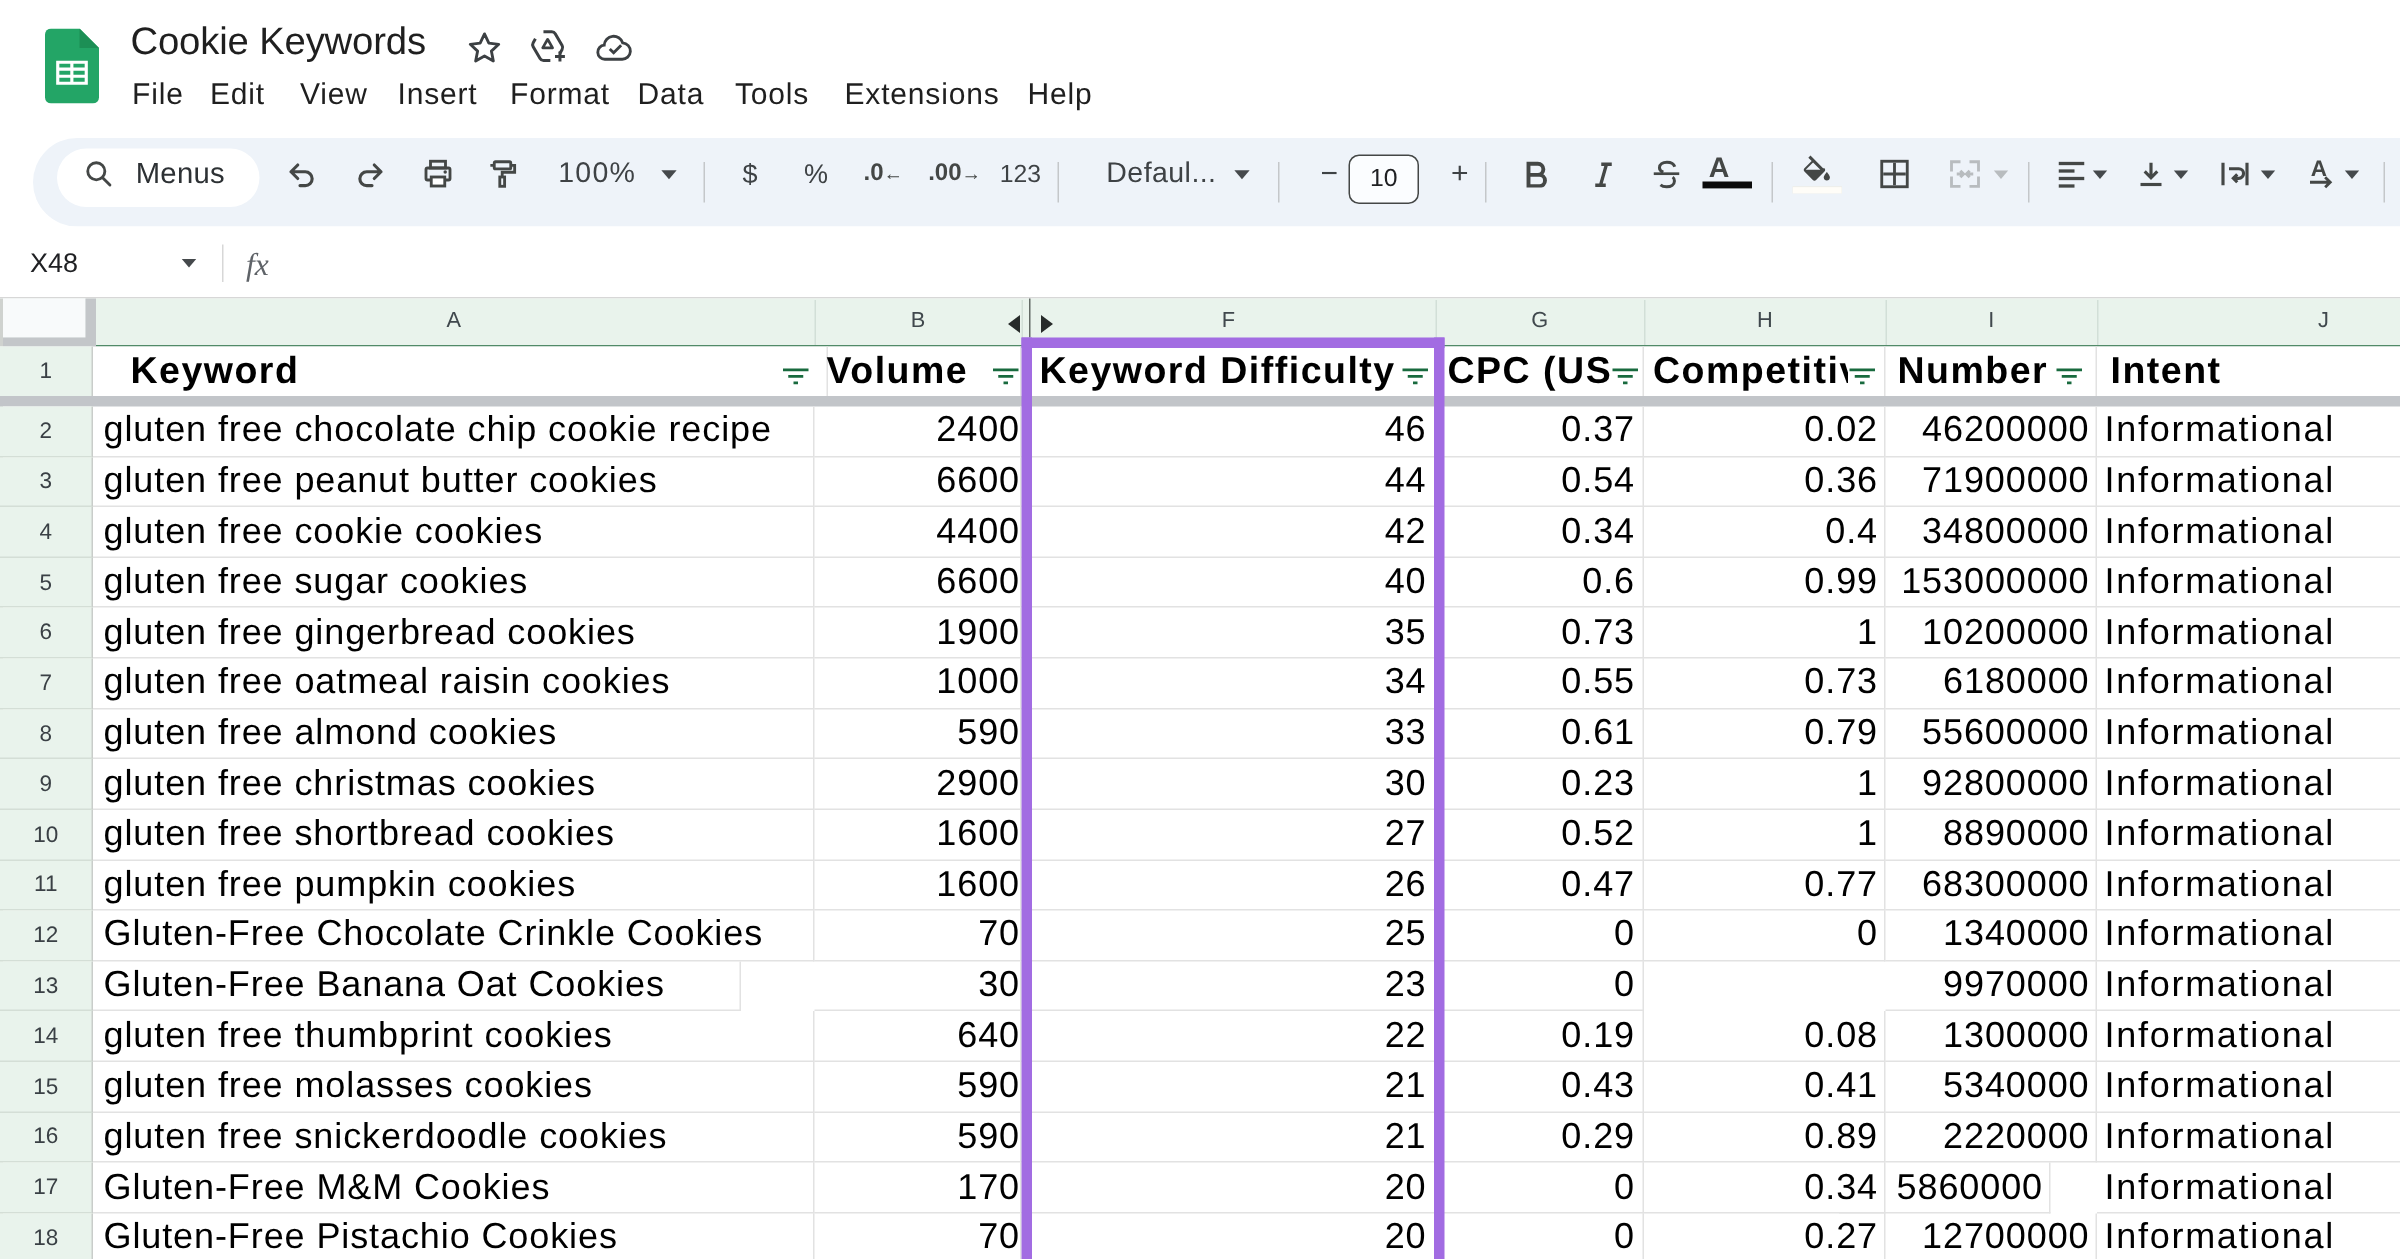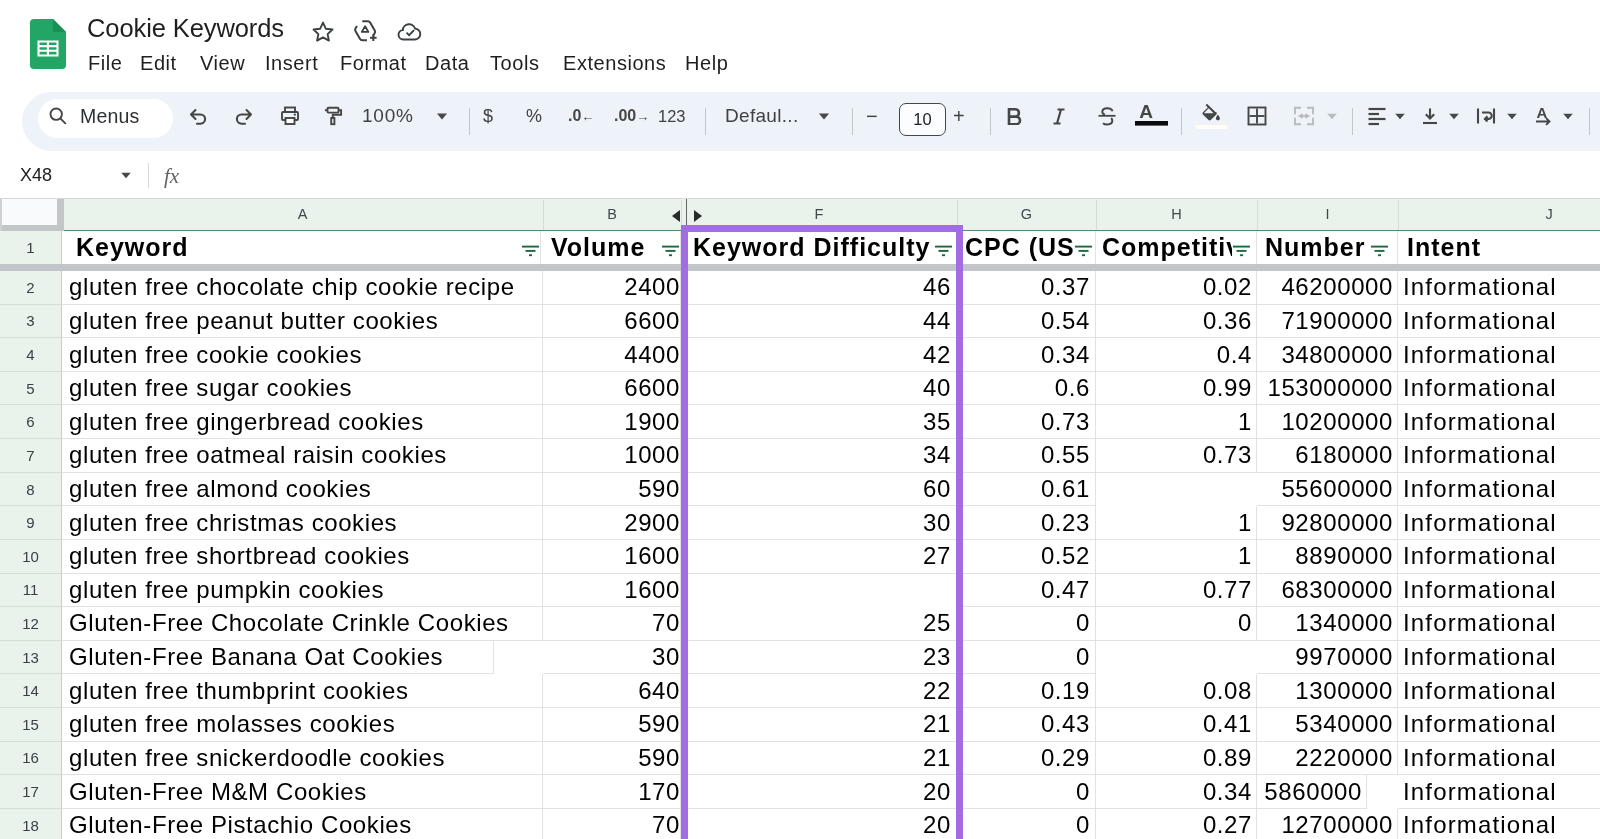--- a/index.html
+++ b/index.html
@@ -3,21 +3,21 @@
 <style>
 *{margin:0;padding:0;box-sizing:border-box}
 html,body{width:1600px;height:839px;overflow:hidden;background:#fff;
  font-family:"Liberation Sans",sans-serif;-webkit-font-smoothing:antialiased}
 .abs{position:absolute}
 
 #title{position:absolute;left:87px;top:14px;font-size:25.5px;color:#1f1f1f;letter-spacing:-0.1px}
 .menu{position:absolute;top:52px;font-size:20px;color:#1f1f1f;letter-spacing:0.55px}
 
 #tb{position:absolute;left:22px;top:92px;width:1610px;height:59px;background:#eef3f9;border-radius:30px}
-.ti{position:absolute;top:92px;height:48px;display:flex;align-items:center;justify-content:flex-start;color:#444746}
+.ti{position:absolute;top:92px;height:48px;display:flex;align-items:center;justify-content:flex-end;color:#444746}
 .tt{font-size:17px;color:#3e4245}
 .tdiv{position:absolute;top:108px;width:1px;height:27px;background:#c4c7ca}
 .caret{width:0;height:0;border-left:6px solid transparent;border-right:6px solid transparent;border-top:7px solid #45494c}
 
 #fbar{position:absolute;left:0;top:151px;width:1600px;height:48px;background:#fff;border-bottom:1px solid #d7d7d7}
 
 .cell{position:absolute;overflow:hidden;white-space:nowrap}
 .num{text-align:right}
 #ghead{position:absolute;left:0;top:199px;width:1700px;height:32px;background:#e9f3ec;border-bottom:1.5px solid #518a68}
 .glet{position:absolute;top:199px;height:30px;display:flex;align-items:center;justify-content:center;font-size:14.5px;color:#40484d}
@@ -254,21 +254,21 @@
 <div class="gsep" style="left:1398px"></div>
 <div class="abs" style="left:672px;top:210px;width:0;height:0;border-top:6px solid transparent;border-bottom:6px solid transparent;border-right:8px solid #272b2a"></div>
 <div class="abs" style="left:693.5px;top:210px;width:0;height:0;border-top:6px solid transparent;border-bottom:6px solid transparent;border-left:8px solid #272b2a"></div>
 <div class="abs" style="left:686px;top:199px;width:1.3px;height:26px;background:#636a66"></div>
 <div class="abs" style="left:0;top:199px;width:57px;height:26px;background:#f8fafb"></div>
 <div class="abs" style="left:57px;top:199px;width:7px;height:33px;background:#c3c6c9"></div>
 <div class="abs" style="left:0;top:225px;width:64px;height:7px;background:#c3c6c9"></div>
 <div class="abs" style="left:0;top:199px;width:2px;height:640px;background:#cfd2cf"></div>
 <div class="abs" style="left:0;top:231px;width:1700px;height:33px;background:#fff"></div>
 <div class="abs" style="left:0;top:231px;width:62px;height:33px;background:#e9f3ec;border-right:1px solid #c9cdca;display:flex;align-items:center;justify-content:center;font-size:15px;color:#3a4045">1</div>
-<div class="cell" style="left:55px;top:231px;width:486px;height:33px;border-right:1px solid #e2e2e2;font-size:25px;font-weight:bold;color:#000;display:flex;align-items:center;padding-left:21px;letter-spacing:1.0px">Keyword</div>
+<div class="cell" style="left:66px;top:231px;width:486px;height:33px;border-right:1px solid #e2e2e2;font-size:25px;font-weight:bold;color:#000;display:flex;align-items:center;padding-left:21px;letter-spacing:1.0px">Keyword</div>
 <div class="cell" style="left:543px;top:231px;width:138px;height:33px;border-right:1px solid #e2e2e2;font-size:25px;font-weight:bold;color:#000;display:flex;align-items:center;padding-left:8px;letter-spacing:1.0px">Volume</div>
 <div class="cell" style="left:681px;top:231px;width:276px;height:33px;border-right:1px solid #e2e2e2;font-size:25px;font-weight:bold;color:#000;display:flex;align-items:center;padding-left:12px;letter-spacing:1.0px">Keyword Difficulty</div>
 <div class="cell" style="left:957px;top:231px;width:139px;height:33px;border-right:1px solid #e2e2e2;font-size:25px;font-weight:bold;color:#000;display:flex;align-items:center;padding-left:8px;letter-spacing:1.0px">
     <span style="display:block;overflow:hidden;width:109px">CPC (USD</span>
   </div>
 <div class="cell" style="left:1096px;top:231px;width:161px;height:33px;border-right:1px solid #e2e2e2;font-size:25px;font-weight:bold;color:#000;display:flex;align-items:center;padding-left:6px;letter-spacing:1.0px">
     <span style="display:block;overflow:hidden;width:130px">Competitiv</span>
   </div>
 <div class="cell" style="left:1257px;top:231px;width:141px;height:33px;border-right:1px solid #e2e2e2;font-size:25px;font-weight:bold;color:#000;display:flex;align-items:center;padding-left:8px;letter-spacing:1.0px">Number</div>
 <div class="cell" style="left:1398px;top:231px;width:302px;height:33px;border-right:1px solid #e2e2e2;font-size:25px;font-weight:bold;color:#000;display:flex;align-items:center;padding-left:9px;letter-spacing:1.0px">Intent</div>
@@ -372,22 +372,23 @@
 <div class="dc num pF" style="left:681px;width:276px">34</div>
 <div class="dc num" style="left:957px;width:139px">0.55</div>
 <div class="dc num pH" style="left:1096px;width:161px">0.73</div>
 <div class="dc num pI" style="left:1257px;width:141px">6180000</div>
 <div class="dc txt pJ" style="left:1398px;width:302px">Informational</div>
 </div>
 <div class="row" style="top:472.72px;height:33.62px">
 <div class="rn">8</div>
 <div class="dc txt" style="left:62px;width:481px">gluten free almond cookies</div>
 <div class="dc num pB" style="left:543px;width:138px">590</div>
-<div class="dc num pF" style="left:681px;width:276px">60</div>
+<div class="dc num pF" style="left:681px;width:276px">33</div>
 <div class="dc num" style="left:957px;width:139px">0.61</div>
+<div class="dc num pH" style="left:1096px;width:161px">0.79</div>
 <div class="dc num pI" style="left:1257px;width:141px">55600000</div>
 <div class="dc txt pJ" style="left:1398px;width:302px">Informational</div>
 </div>
 <div class="row" style="top:506.34px;height:33.62px">
 <div class="rn">9</div>
 <div class="dc txt" style="left:62px;width:481px">gluten free christmas cookies</div>
 <div class="dc num pB" style="left:543px;width:138px">2900</div>
 <div class="dc num pF" style="left:681px;width:276px">30</div>
 <div class="dc num" style="left:957px;width:139px">0.23</div>
 <div class="dc num pH" style="left:1096px;width:161px">1</div>
@@ -401,20 +402,21 @@
 <div class="dc num pF" style="left:681px;width:276px">27</div>
 <div class="dc num" style="left:957px;width:139px">0.52</div>
 <div class="dc num pH" style="left:1096px;width:161px">1</div>
 <div class="dc num pI" style="left:1257px;width:141px">8890000</div>
 <div class="dc txt pJ" style="left:1398px;width:302px">Informational</div>
 </div>
 <div class="row" style="top:573.58px;height:33.62px">
 <div class="rn">11</div>
 <div class="dc txt" style="left:62px;width:481px">gluten free pumpkin cookies</div>
 <div class="dc num pB" style="left:543px;width:138px">1600</div>
+<div class="dc num pF" style="left:681px;width:276px">26</div>
 <div class="dc num" style="left:957px;width:139px">0.47</div>
 <div class="dc num pH" style="left:1096px;width:161px">0.77</div>
 <div class="dc num pI" style="left:1257px;width:141px">68300000</div>
 <div class="dc txt pJ" style="left:1398px;width:302px">Informational</div>
 </div>
 <div class="row" style="top:607.20px;height:33.62px">
 <div class="rn">12</div>
 <div class="dc txt" style="left:62px;width:481px">Gluten-Free Chocolate Crinkle Cookies</div>
 <div class="dc num pB" style="left:543px;width:138px">70</div>
 <div class="dc num pF" style="left:681px;width:276px">25</div>

